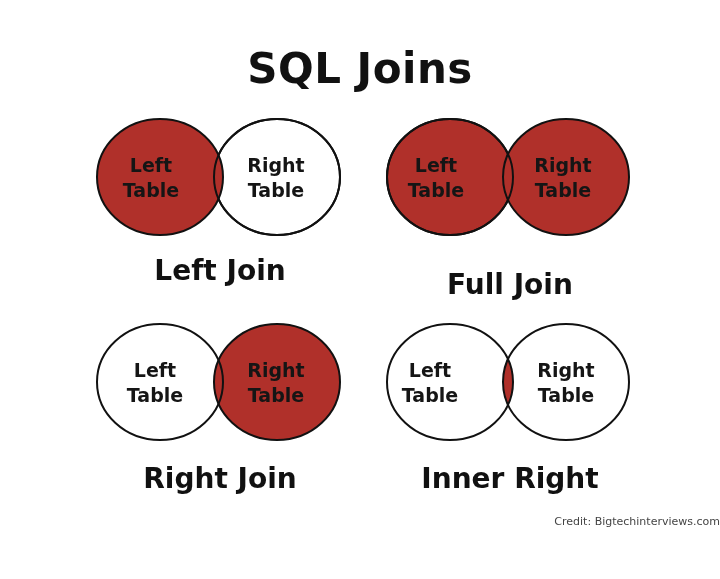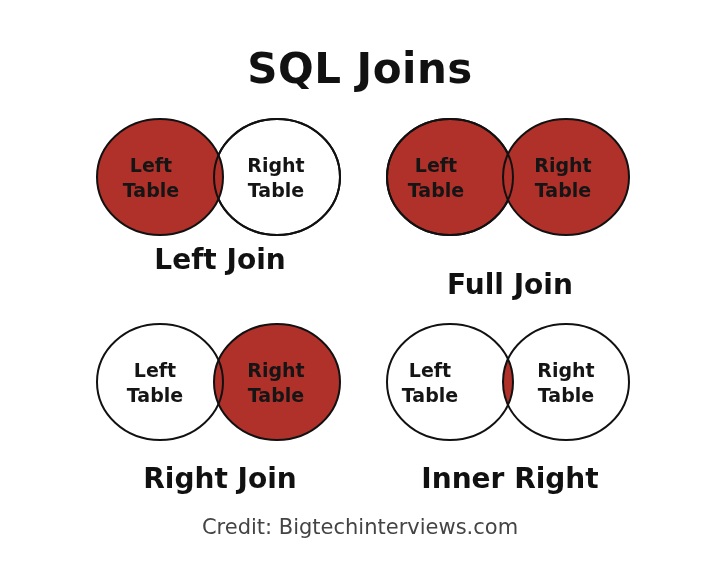--- a/index.html
+++ b/index.html
@@ -3,22 +3,22 @@
 <meta charset="utf-8">
 <style>
   html, body { margin:0; padding:0; background:#ffffff; }
   body { width:720px; height:579px; position:relative; overflow:hidden;
          font-family:"DejaVu Sans", sans-serif; }
   .title { position:absolute; left:0; width:720px; top:44px; text-align:center;
            font-size:42px; font-weight:bold; color:#111; letter-spacing:0.5px; }
   svg.venn { position:absolute; left:0; top:0; }
   .lbl { font-family:"DejaVu Sans", sans-serif; font-weight:bold; fill:#151515; }
   .cap { position:absolute; text-align:center; font-size:28px; font-weight:bold; color:#111; }
-  .credit { position:absolute; left:0; width:720px; top:515px; text-align:center;
-            font-size:21px; color:#444; }
+  .credit { position:absolute; left:0; width:720px; top:515px; text-align:right;
+            font-size:11px; color:#444; }
 </style>
 </head>
 <body>
 
 <div class="title">SQL Joins</div>
 
 <svg class="venn" width="720" height="579">
   <defs>
     <clipPath id="clipL1">
         <ellipse cx="160" cy="177" rx="63" ry="58"></ellipse>
@@ -73,18 +73,18 @@
     <ellipse cx="566" cy="382" rx="63" ry="58" fill="#b0302a" clip-path="url(#clipL4)"></ellipse>
     <ellipse cx="450" cy="382" rx="63" ry="58" fill="none" stroke="#111" stroke-width="2"></ellipse>
     <ellipse cx="566" cy="382" rx="63" ry="58" fill="none" stroke="#111" stroke-width="2"></ellipse>
     <text class="lbl" x="430" y="377" font-size="19" text-anchor="middle">Left</text>
     <text class="lbl" x="430" y="402" font-size="19" text-anchor="middle">Table</text>
     <text class="lbl" x="566" y="377" font-size="19" text-anchor="middle">Right</text>
     <text class="lbl" x="566" y="402" font-size="19" text-anchor="middle">Table</text>
   </g>
 </svg>
 
-<div class="cap" style="left:100px;width:240px;top:243px;">Left Join</div>
+<div class="cap" style="left:100px;width:240px;top:254px;">Left Join</div>
 <div class="cap" style="left:390px;width:240px;top:268px;">Full Join</div>
 <div class="cap" style="left:100px;width:240px;top:462px;">Right Join</div>
 <div class="cap" style="left:390px;width:240px;top:462px;">Inner Right</div>
 
 <div class="credit">Credit: Bigtechinterviews.com</div>
 
 </body></html>

